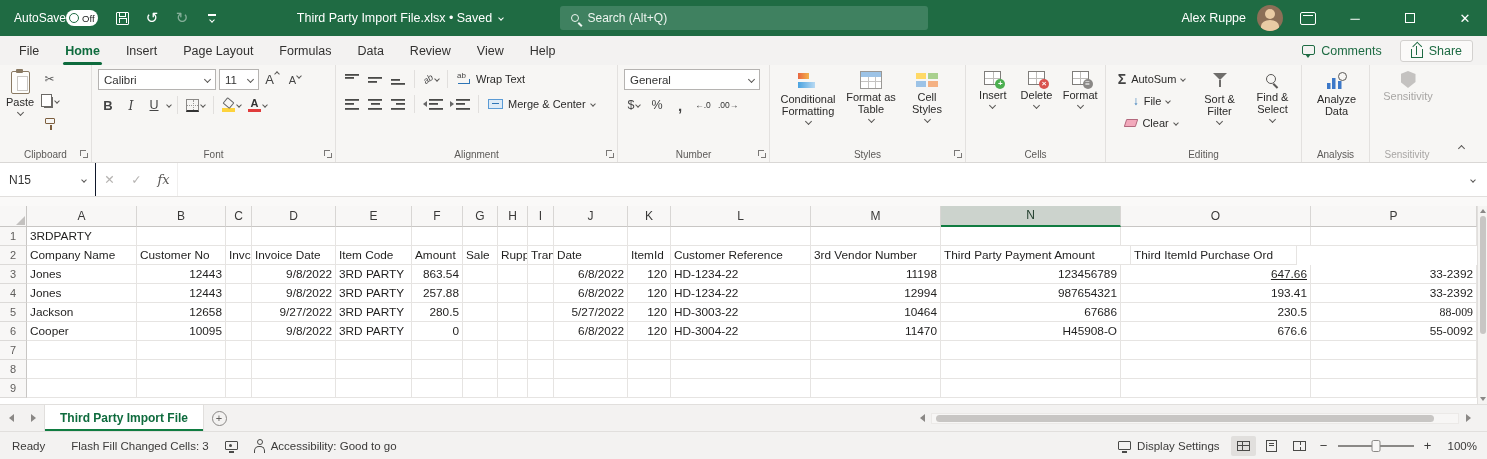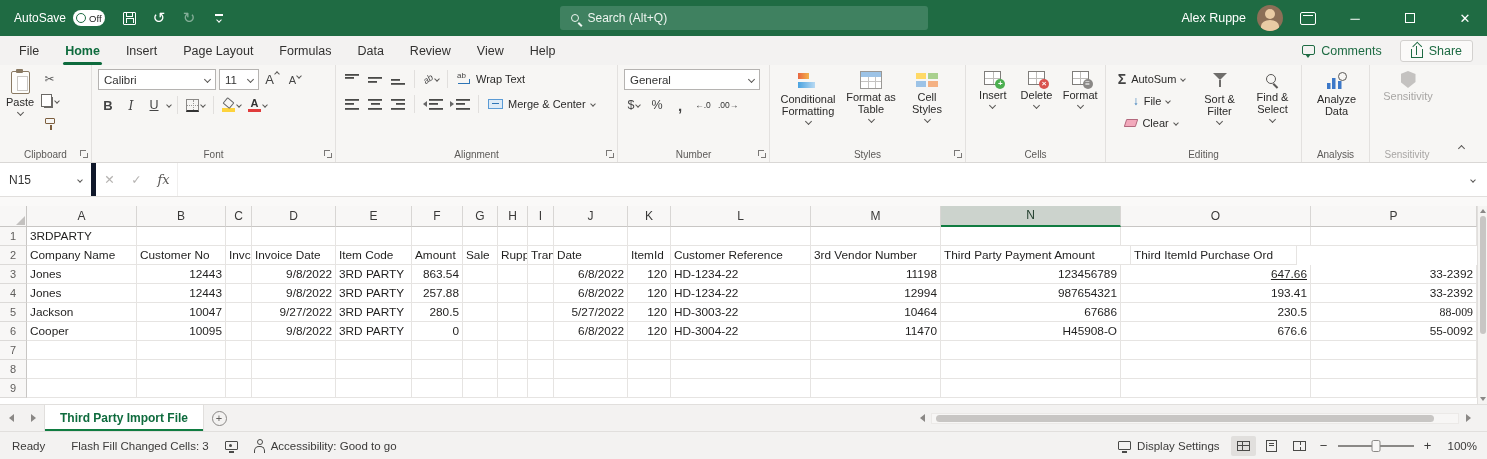--- a/index.html
+++ b/index.html
@@ -9,21 +9,21 @@
 .app{position:absolute;inset:0;overflow:hidden}
 
 
 .cv{display:inline-block;width:5px;height:5px;border-right:1.3px solid #5a5856;border-bottom:1.3px solid #5a5856;transform:rotate(45deg);flex:none}
 .cv.w{border-color:#fff}
 .cv.up{transform:rotate(225deg)}
 .cv.sm{width:4px;height:4px}
 
 
 .titlebar{position:absolute;top:0;left:0;right:0;height:36px;background:#1f6b43;display:flex;align-items:center;color:#fff}
-.autosave{display:flex;align-items:center;gap:7px;padding:0 10px 0 14px;font-size:12px}
+.autosave{display:flex;align-items:center;padding:0 10px 0 14px;font-size:12px}
 .toggle{width:32px;height:16px;border-radius:9px;background:#fff;display:flex;align-items:center;padding:0 3px;gap:3px}
 .knob{width:10px;height:10px;border-radius:50%;border:1.6px solid #1f6b43;background:#fff;flex:none}
 .tstate{font-size:9.5px;color:#1c1c1c;font-weight:400}
 .qat{display:flex;align-items:center;gap:2px}
 .tbtn{width:28px;height:30px;color:#fff;font-size:15px}
 .tbtn.dim{opacity:.45}
 .ic-save{width:13px;height:13px;border:1.3px solid #fff;border-radius:1px;position:relative}
 .ic-save::before{content:"";position:absolute;left:2.5px;top:-.5px;width:5px;height:4px;border:1.1px solid #fff;border-top:none}
 .ic-save::after{content:"";position:absolute;left:2px;bottom:1px;width:6px;height:4px;border:1.1px solid #fff;border-bottom:none}
 .qatmore{display:flex;flex-direction:column;align-items:center;gap:2px}
@@ -135,21 +135,21 @@
 .ic-sort::after{content:"";position:absolute;left:9px;top:9px;width:2.5px;height:7px;background:#6f6d6b}
 .ic-find{width:10px;height:10px;border:1.7px solid #5a5856;border-radius:50%;position:relative;margin:3px 4px 5px 0}
 .ic-find::after{content:"";position:absolute;left:7.5px;top:7.5px;width:6px;height:1.7px;background:#5a5856;transform:rotate(45deg);transform-origin:0 0}
 .ic-analyze{width:22px;height:20px;position:relative}
 .ic-analyze::before{content:"";position:absolute;left:1px;bottom:2px;width:16px;height:13px;background:linear-gradient(#3c78c8,#3c78c8) 0 100%/3.5px 6px no-repeat,linear-gradient(#3c78c8,#3c78c8) 5.5px 100%/3.5px 11px no-repeat,linear-gradient(#3c78c8,#3c78c8) 11px 100%/3.5px 8px no-repeat}
 .ic-analyze::after{content:"";position:absolute;right:1px;top:1px;width:7px;height:7px;border:1.6px solid #5a5856;border-radius:50%}
 .ic-sens{width:15px;height:17px;background:#c4c2c0;clip-path:polygon(50% 0,100% 18%,100% 65%,50% 100%,0 65%,0 18%)}
 .collapse{position:absolute;right:16px;bottom:6px;width:20px;height:16px}
 
 .fbar{position:absolute;top:163px;left:0;right:0;height:34px;background:#fff;border-bottom:1px solid #e1dfdd;display:flex;align-items:stretch}
-.namebox{width:96px;display:flex;align-items:center;justify-content:space-between;padding:0 9px;font-size:12px;color:#333;border-right:5px solid #0f172a}
+.namebox{width:96px;display:flex;align-items:center;justify-content:space-between;padding:0 9px;font-size:12px;color:#333;border-right:1px solid #0f172a}
 .fbtns{display:flex;align-items:center;border-right:1px solid #f0efee}
 .fbtn{width:27px;height:100%;font-size:12.5px;color:#b5b3b1}
 .fbtn.fx{font-family:"DejaVu Serif",serif;font-style:italic;color:#5a5856;font-size:13px}
 .finput{flex:1}
 .fexpand{width:28px;display:flex;align-items:center;justify-content:center}
 .gapband{position:absolute;top:197px;left:0;right:0;height:9px;background:#faf9f8}
 
 .grid{position:absolute;top:206px;left:0;width:1477px;height:198px;background:#fff;overflow:hidden}
 .headrow{display:flex;height:21px}
 .corner{width:27px;height:21px;background:#f8f7f6;border-right:1px solid #c8c6c4;border-bottom:1px solid #c8c6c4;position:relative;flex:none}
@@ -221,20 +221,24 @@
         </button>
       <button class="tbtn">↺</button>
       <button class="tbtn dim">↻</button>
       <button class="tbtn">
           <span class="qatmore">
             <span class="qbar"></span>
             <span class="cv w sm"></span>
           </span>
         </button>
     </div>
+    <div class="title-wrap">
+      <span>Third Party Import File.xlsx • Saved</span>
+      <span class="cv w sm"></span>
+    </div>
     <div class="search">
       <span class="mag"></span>
       <span>Search (Alt+Q)</span>
     </div>
     <div class="tb-right">
       <span class="uname">Alex Ruppe</span>
       <span class="avatar"></span>
       <button class="tbtn">
           <span class="ribopt"></span>
         </button>
@@ -653,21 +657,21 @@
           <div class="cell num" style="width: 43px;">120</div>
           <div class="cell" style="width: 140px;">HD-1234-22</div>
           <div class="cell num" style="width: 130px;">12994</div>
           <div class="cell num" style="width: 180px;">987654321</div>
           <div class="cell num" style="width: 190px;">193.41</div>
           <div class="cell num" style="width: 166px;">33-2392</div>
         </div>
         <div class="grow">
           <div class="rowh">5</div>
           <div class="cell" style="width: 110px;">Jackson</div>
-          <div class="cell num" style="width: 89px;">10047</div>
+          <div class="cell num" style="width: 89px;">12658</div>
           <div class="cell" style="width: 26px;"></div>
           <div class="cell num" style="width: 84px;">9/27/2022</div>
           <div class="cell" style="width: 76px;">3RD PARTY</div>
           <div class="cell num" style="width: 51px;">280.5</div>
           <div class="cell" style="width: 35px;"></div>
           <div class="cell" style="width: 30px;"></div>
           <div class="cell" style="width: 26px;"></div>
           <div class="cell num" style="width: 74px;">5/27/2022</div>
           <div class="cell num" style="width: 43px;">120</div>
           <div class="cell" style="width: 140px;">HD-3003-22</div>

